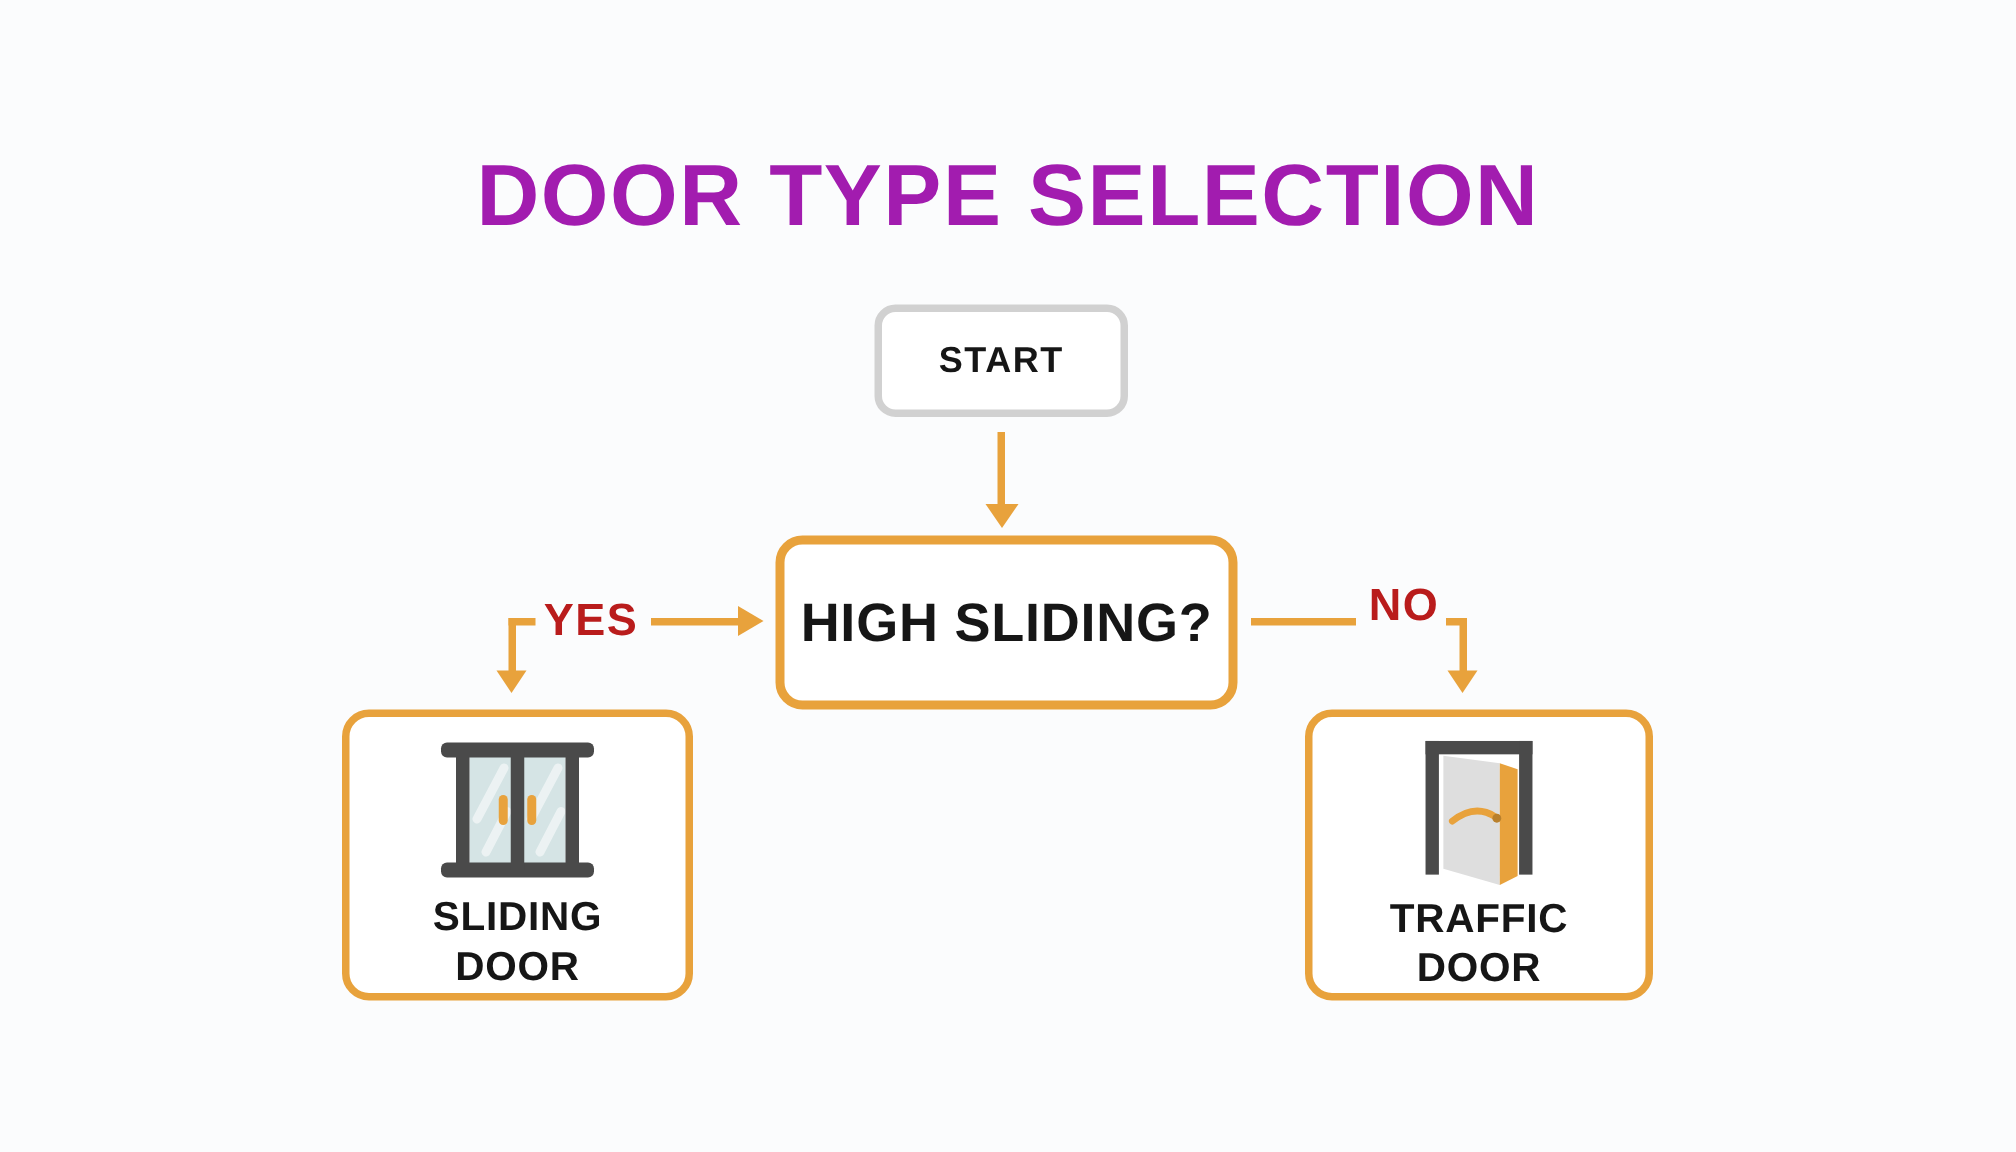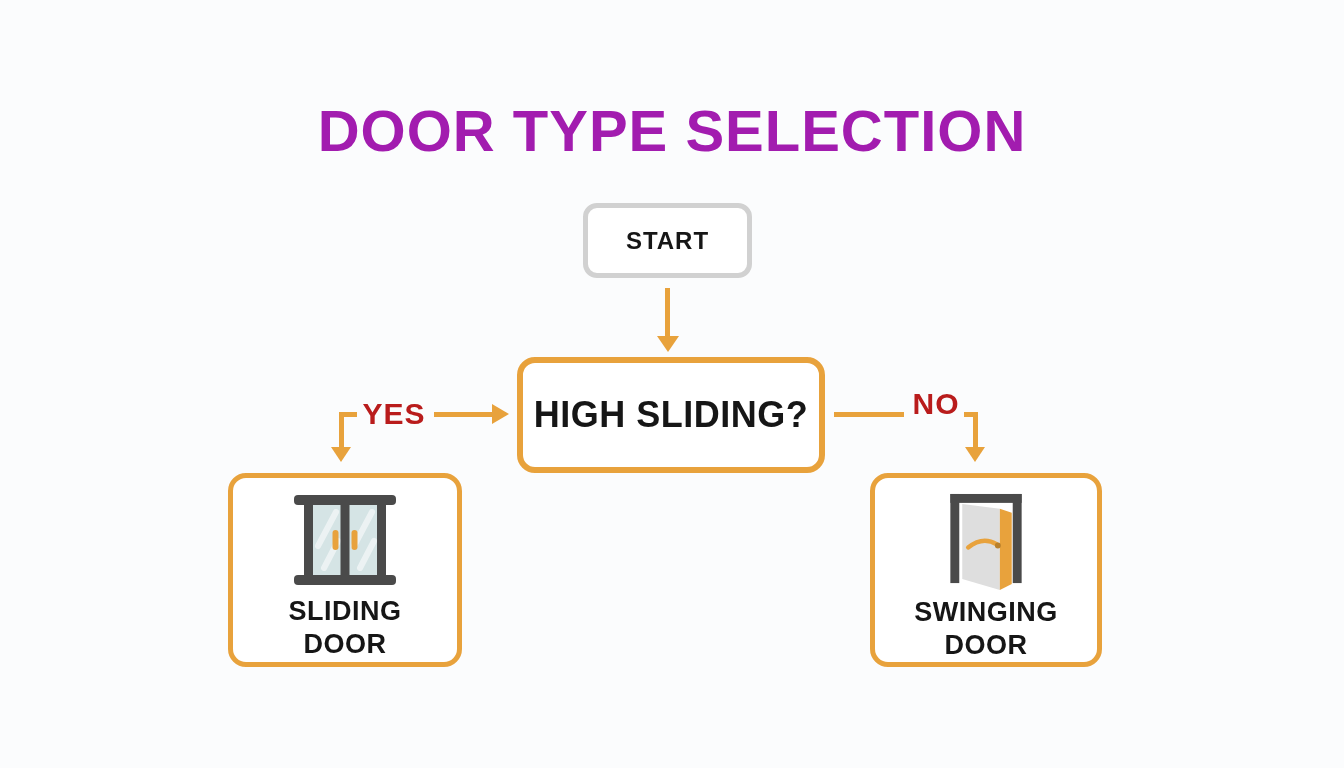--- a/index.html
+++ b/index.html
@@ -129,16 +129,16 @@
       <polygon points="14,12 52,17 52,99 14,88" fill="#dedede"></polygon>
       <polygon points="52,17 64,21 64,93 52,99" fill="#e8a23c"></polygon>
       <g fill="#4a4a4a">
         <rect x="2" y="2" width="9" height="90"></rect>
         <rect x="2" y="2" width="72" height="9"></rect>
         <rect x="65" y="2" width="9" height="90"></rect>
       </g>
       <path d="M 20 56 Q 35 44 49 53" stroke="#e8a23c" stroke-width="4.5" fill="none" stroke-linecap="round"></path>
       <circle cx="50" cy="54" r="3" fill="#b9802c"></circle>
     </svg>
-    <div class="outcome-label">SWINGING DOOR</div>
+    <div class="outcome-label">TRAFFIC DOOR</div>
   </div>
 
 </div>
 
 </body></html>

